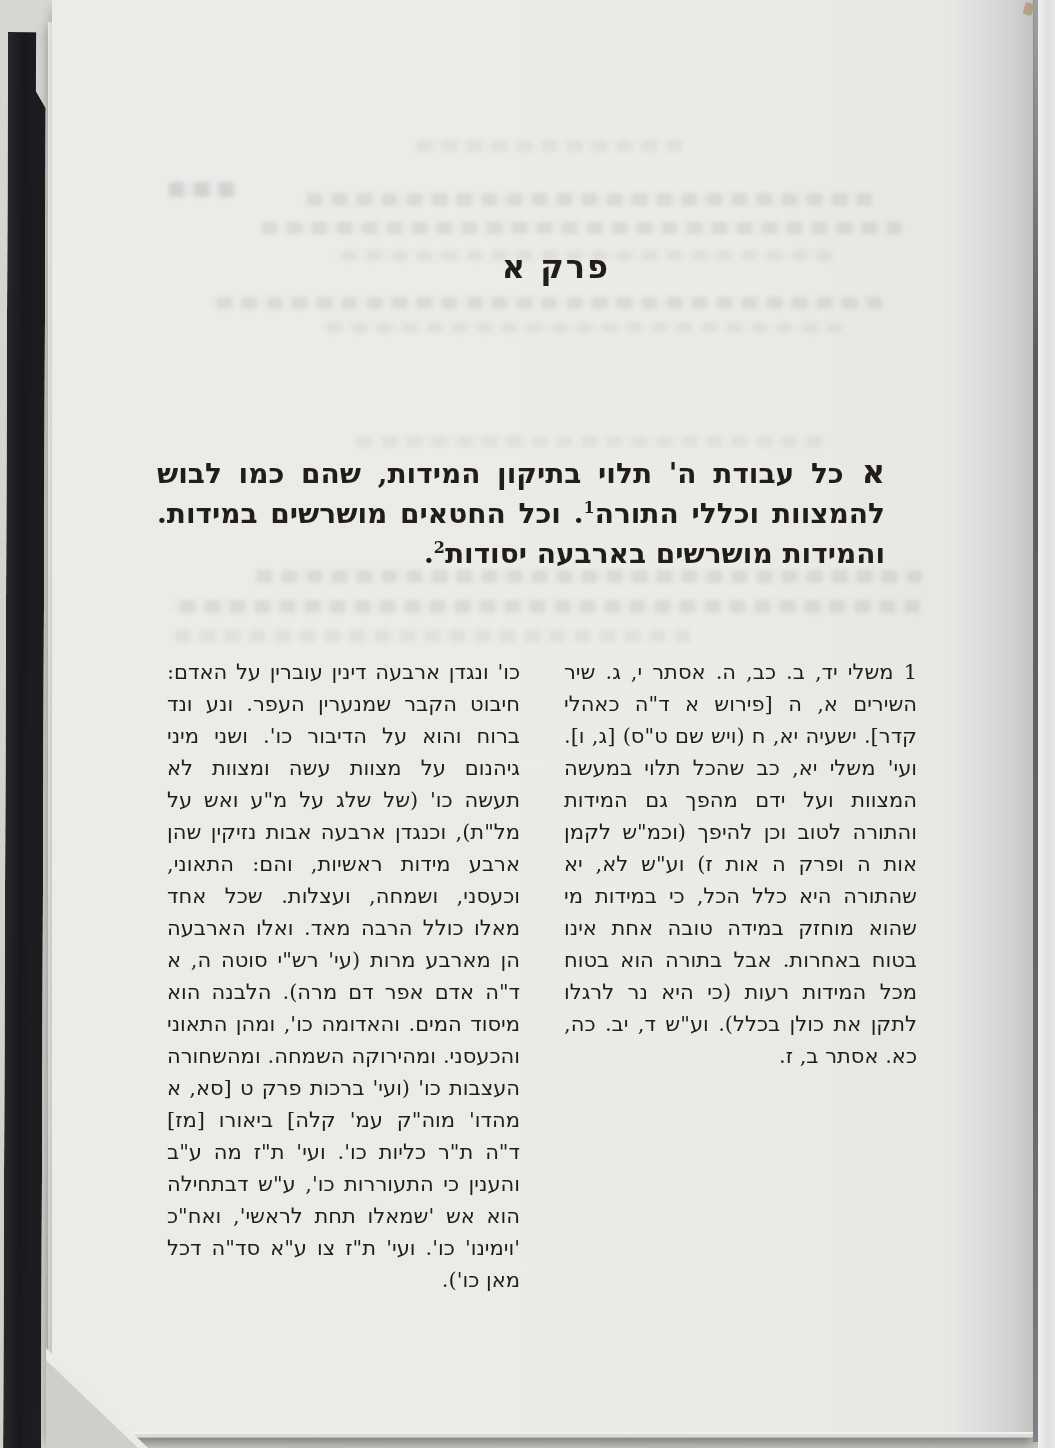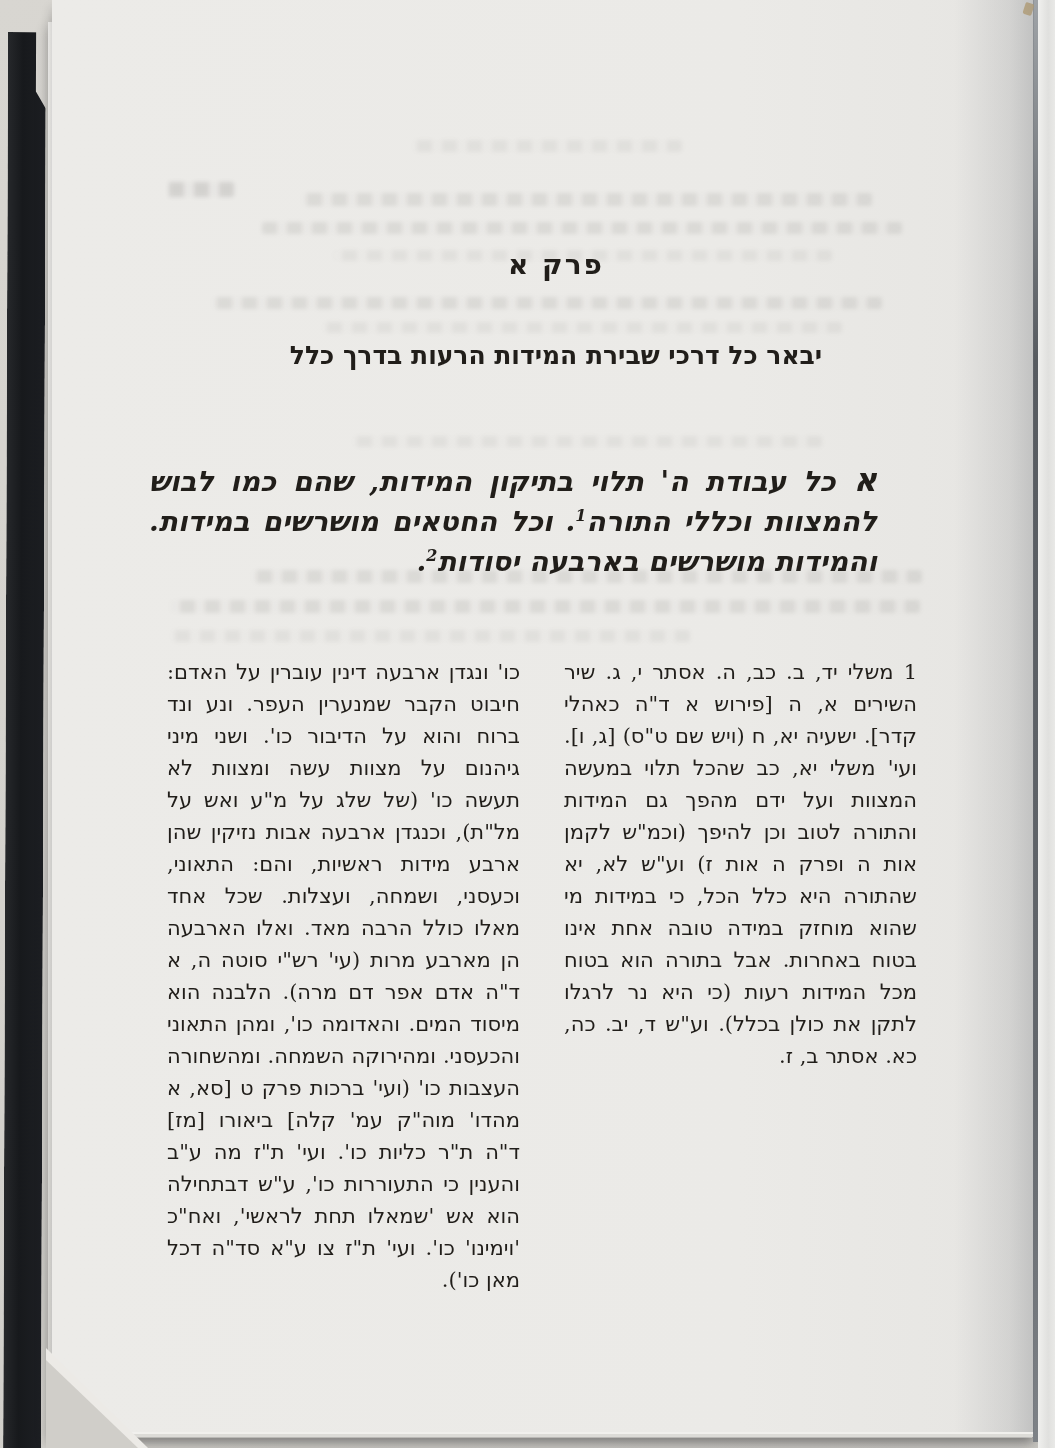--- a/index.html
+++ b/index.html
@@ -63,31 +63,31 @@
   .ghost{
     position:absolute;border-radius:3px;z-index:1;filter:blur(2.2px);
     background:repeating-linear-gradient(to left,rgba(98,96,92,.22) 0 15px,rgba(98,96,92,.03) 15px 25px);
     opacity:.55;
   }
   .ghost.dark{opacity:.8;}
   .ghost.light{opacity:.35;}
   
   .title{
     position:absolute;top:248px;left:0;right:0;margin:0;z-index:2;
-    text-align:center;font-size:28px;font-weight:bold;letter-spacing:2px;
+    text-align:center;font-size:32px;font-weight:bold;letter-spacing:2px;
     transform:translateX(13px);
   }
   .subtitle{
     position:absolute;top:334px;left:0;right:0;z-index:2;
     text-align:center;font-size:25px;font-weight:bold;line-height:43px;
     transform:translateX(13px);
   }
   .main{
-    position:absolute;top:444px;right:141px;width:728px;margin:16px;z-index:2;
-    font-size:28px;font-weight:bold;line-height:40px;text-align:justify;font-style:italic;
+    position:absolute;top:444px;right:141px;width:728px;margin:8px;z-index:2;
+    font-size:28px;font-weight:bold;line-height:40px;text-align:justify;
   }
   .main .letter{font-size:32px;margin-left:18px;}
   .main sup{font-size:16px;line-height:0;}
   .columns{
     position:absolute;top:648px;right:109px;width:766px;z-index:2;
     display:flex;gap:28px;
     font-size:21px;line-height:32px;text-align:justify;
   }
   .col{flex:1;min-width:0;}
   .col p{margin:8px;}
@@ -110,21 +110,20 @@
     <div class="ghost" style="left:160px;top:297px;width:670px;height:12px;"></div>
     <div class="ghost light" style="left:270px;top:322px;width:520px;height:11px;"></div>
     <div class="ghost light" style="left:300px;top:436px;width:470px;height:11px;"></div>
     <div class="ghost" style="left:200px;top:570px;width:670px;height:13px;"></div>
     <div class="ghost" style="left:118px;top:600px;width:750px;height:13px;"></div>
     <div class="ghost light" style="left:118px;top:630px;width:520px;height:12px;"></div>
 
     <h1 class="title">פרק א</h1>
 
     <div class="subtitle">
-      <div>יבאר כל דרכי שבירת המידות הרעות בדרך כלל</div>
     </div>
 
     <p class="main"><span class="letter">א</span><span>כל עבודת ה' תלוי בתיקון המידות, שהם כמו לבוש להמצוות וכללי התורה</span><sup>1</sup><span>. וכל החטאים מושרשים במידות. והמידות מושרשים בארבעה יסודות</span><sup>2</sup><span>.</span></p>
 
     <div class="columns">
       <div class="col">
         <p>1 משלי יד, ב. כב, ה. אסתר י, ג. שיר השירים א, ה [פירוש א ד"ה כאהלי קדר]. ישעיה יא, ח (ויש שם ט"ס) [ג, ו]. ועי' משלי יא, כב שהכל תלוי במעשה המצוות ועל ידם מהפך גם המידות והתורה לטוב וכן להיפך (וכמ"ש לקמן אות ה ופרק ה אות ז) וע"ש לא, יא שהתורה היא כלל הכל, כי במידות מי שהוא מוחזק במידה טובה אחת אינו בטוח באחרות. אבל בתורה הוא בטוח מכל המידות רעות (כי היא נר לרגלו לתקן את כולן בכלל). וע"ש ד, יב. כה, כא. אסתר ב, ז.</p>
       </div>
       <div class="col">
         <p>כו' ונגדן ארבעה דינין עוברין על האדם: חיבוט הקבר שמנערין העפר. ונע ונד ברוח והוא על הדיבור כו'. ושני מיני גיהנום על מצוות עשה ומצוות לא תעשה כו' (של שלג על מ"ע ואש על מל"ת), וכנגדן ארבעה אבות נזיקין שהן ארבע מידות ראשיות, והם: התאוני, וכעסני, ושמחה, ועצלות. שכל אחד מאלו כולל הרבה מאד. ואלו הארבעה הן מארבע מרות (עי' רש"י סוטה ה, א ד"ה אדם אפר דם מרה). הלבנה הוא מיסוד המים. והאדומה כו', ומהן התאוני והכעסני. ומהירוקה השמחה. ומהשחורה העצבות כו' (ועי' ברכות פרק ט [סא, א מהדו' מוה"ק עמ' קלה] ביאורו [מז] ד"ה ת"ר כליות כו'. ועי' ת"ז מה ע"ב והענין כי התעוררות כו', ע"ש דבתחילה הוא אש 'שמאלו תחת לראשי', ואח"כ 'וימינו' כו'. ועי' ת"ז צו ע"א סד"ה דכל מאן כו').</p>

